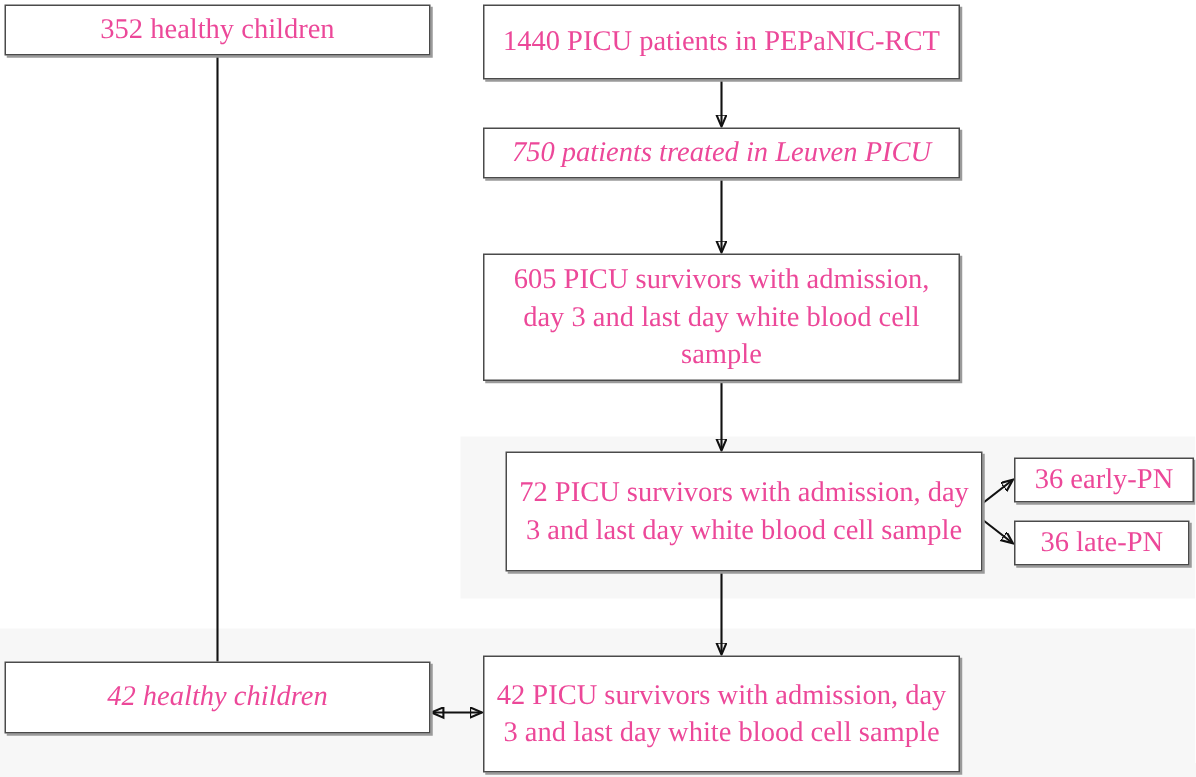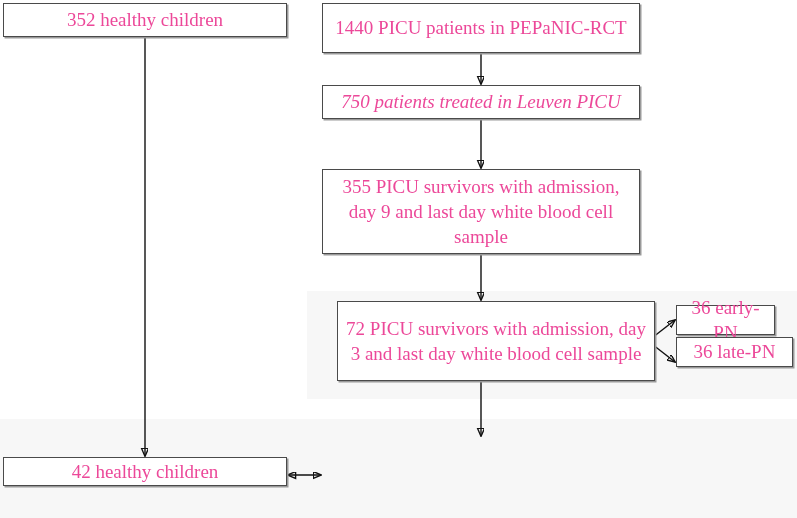--- a/index.html
+++ b/index.html
@@ -41,23 +41,23 @@
     padding: 2px 6px;
   }
   .node .txt { display: block; width: 100%; }
 
   
   #node-healthy-352   { left: 3px;   top: 3px;   width: 284px; height: 34px; }
   #node-pepanic-1440  { left: 322px; top: 3px;   width: 318px; height: 50px; }
   #node-leuven-750    { left: 322px; top: 85px;  width: 318px; height: 34px; font-style: italic; }
   #node-survivors-355 { left: 322px; top: 169px; width: 318px; height: 85px; }
   #node-survivors-72  { left: 322px; top: 301px; width: 318px; height: 80px; margin-left: 15px; }
-  #node-early-pn      { left: 676px; top: 305px; width: 99px; height: 30px; }
-  #node-late-pn       { left: 676px; top: 337px; width: 117px; height: 30px; }
-  #node-healthy-42    { left: 3px;   top: 457px; width: 284px; height: 29px; }
+  #node-early-pn      { left: 676px; top: 305px; width: 120px; height: 30px; }
+  #node-late-pn       { left: 676px; top: 347px; width: 117px; height: 30px; }
+  #node-healthy-42    { left: 3px;   top: 441px; width: 284px; height: 48px; font-style: italic; }
   #node-survivors-42  { left: 322px; top: 437px; width: 318px; height: 78px; }
 
   svg#connectors {
     position: absolute;
     left: 0; top: 0;
     width: 797px; height: 518px;
     pointer-events: none;
   }
   svg#connectors line, svg#connectors path {
     stroke: #111111;
@@ -106,33 +106,36 @@
 
   <div class="node" id="node-pepanic-1440">
     <span class="txt">1440 PICU patients in PEPaNIC-RCT</span>
   </div>
 
   <div class="node" id="node-leuven-750">
     <span class="txt">750 patients treated in Leuven PICU</span>
   </div>
 
   <div class="node" id="node-survivors-355">
-    <span class="txt">355 PICU survivors with admission, day 9 and last day white blood cell sample</span>
+    <span class="txt">605 PICU survivors with admission, day 3 and last day white blood cell sample</span>
   </div>
 
   <div class="node" id="node-survivors-72">
     <span class="txt">72 PICU survivors with admission, day 3 and last day white blood cell sample</span>
   </div>
 
   <div class="node" id="node-early-pn">
     <span class="txt">36 early-PN</span>
   </div>
 
   <div class="node" id="node-late-pn">
     <span class="txt">36 late-PN</span>
   </div>
 
   <div class="node" id="node-healthy-42">
     <span class="txt">42 healthy children</span>
   </div>
 
+  <div class="node" id="node-survivors-42">
+    <span class="txt">42 PICU survivors with admission, day 3 and last day white blood cell sample</span>
+  </div>
 
 </div>
 
 </body></html>

